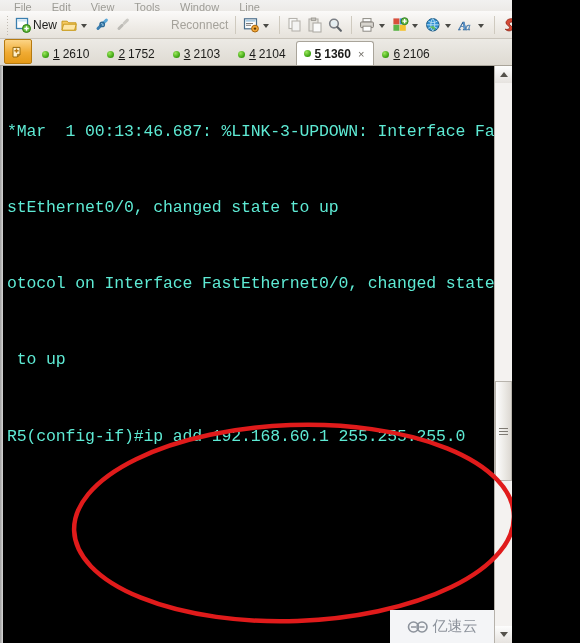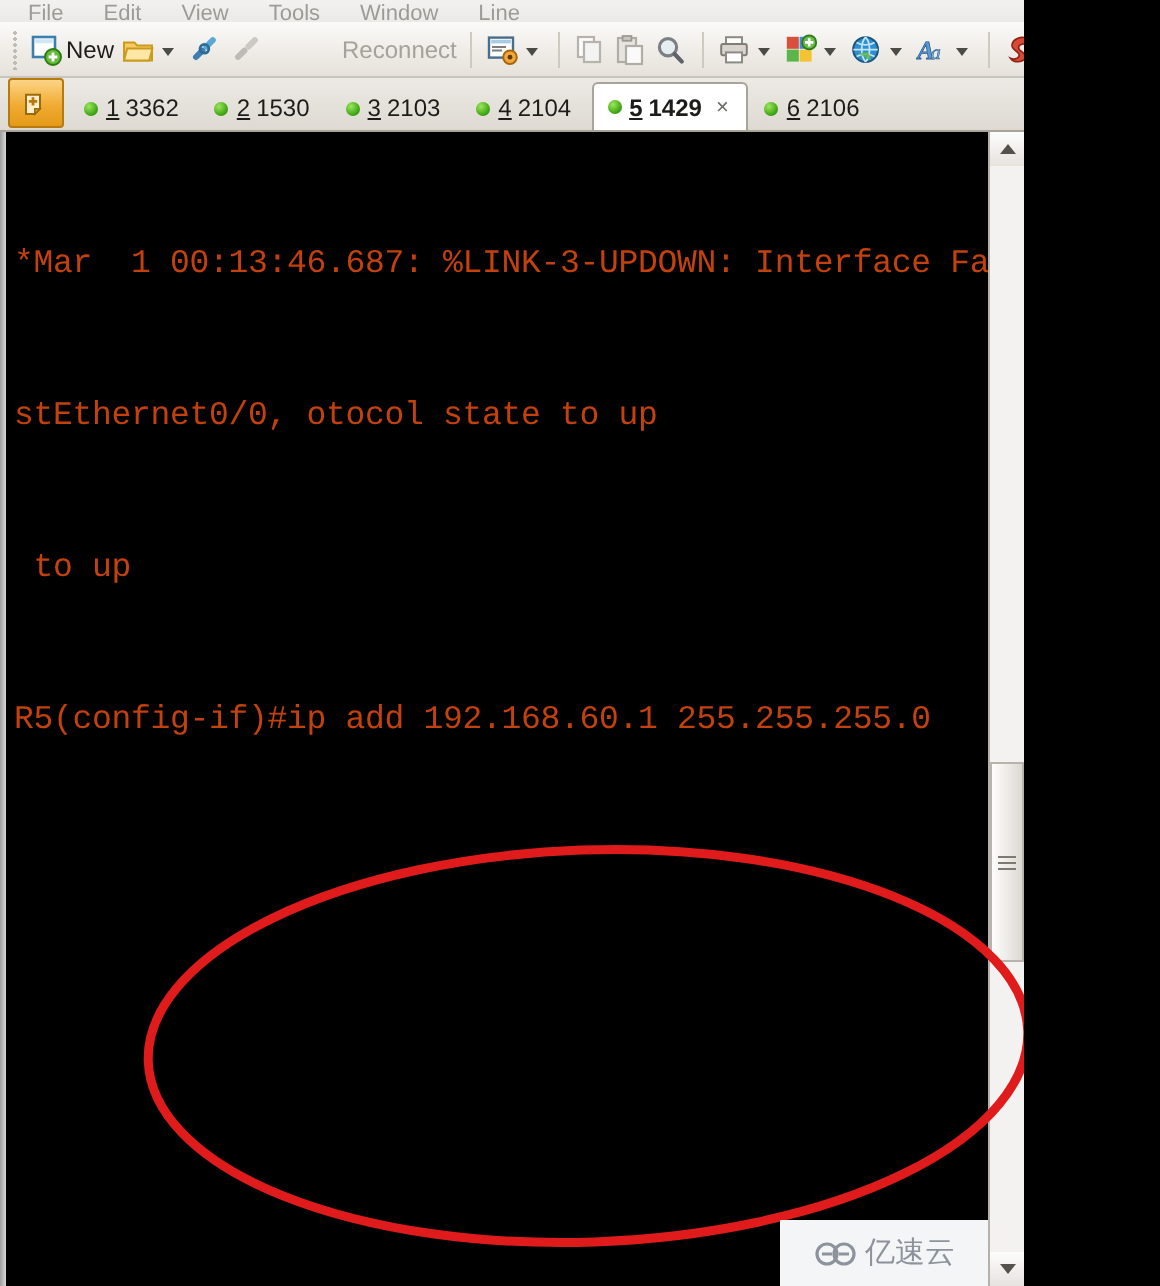--- a/index.html
+++ b/index.html
@@ -181,21 +181,21 @@
     position: absolute;
     top: 0; left: 0;
     width: 3px; height: 100%;
     background: linear-gradient(to right, #9e9e9e, #d7d7d7);
   }
   .term {
     position: absolute;
     top: 0; left: 3px;
     width: 556px;
     height: 577px;
-    color: #c2410c;
+    color: #5eead4;
     font-family: "Liberation Mono", "DejaVu Sans Mono", monospace;
     font-size: 16.5px;
     line-height: 25.4px;
     letter-spacing: -0.15px;
     white-space: pre;
     padding: 2px 0 0 4px;
     box-sizing: border-box;
   }
   .term .line { height: 25.4px; }
 
@@ -430,65 +430,66 @@
       <svg width="15" height="14" viewBox="0 0 15 14">
         <path d="M2 2.4h7v7l-2.6 2.6H2z" fill="#fff0cb" stroke="#9a6a0c" stroke-width="1"></path>
         <path d="M9 9.4l-2.6 2.6V9.4z" fill="#e0a22c" stroke="#9a6a0c" stroke-width="0.8"></path>
         <path d="M5.5 3.6v4.2M3.4 5.7h4.2" stroke="#b9780d" stroke-width="1.4"></path>
       </svg>
     </div>
 
     <div class="tab">
       <span class="dot"></span>
       <span class="num">1</span>
-      <span>3362</span>
+      <span>2610</span>
     </div>
 
     <div class="tab">
       <span class="dot"></span>
       <span class="num">2</span>
-      <span>1530</span>
+      <span>1752</span>
     </div>
 
     <div class="tab">
       <span class="dot"></span>
       <span class="num">3</span>
       <span>2103</span>
     </div>
 
     <div class="tab">
       <span class="dot"></span>
       <span class="num">4</span>
       <span>2104</span>
     </div>
 
     <div class="tab active">
       <span class="dot"></span>
       <span class="num">5</span>
-      <span>1429</span>
+      <span>1360</span>
       <span class="xbtn">×</span>
     </div>
 
     <div class="tab">
       <span class="dot"></span>
       <span class="num">6</span>
       <span>2106</span>
     </div>
 
     <div class="tabnav">
       <span class="arr left"></span>
       <span class="arr right"></span>
     </div>
   </div>
 
   <div class="term-wrap">
     <div class="term-leftedge"></div>
     <div class="term">
       <div class="line">*Mar  1 00:13:46.687: %LINK-3-UPDOWN: Interface Fa</div>
-      <div class="line">stEthernet0/0, otocol state to up</div>
+      <div class="line">stEthernet0/0, changed state to up</div>
+      <div class="line">otocol on Interface FastEthernet0/0, changed state</div>
       <div class="line"> to up</div>
       <div class="line">R5(config-if)#ip add 192.168.60.1 255.255.255.0</div>
       
       
       
       
       
       
       
       

